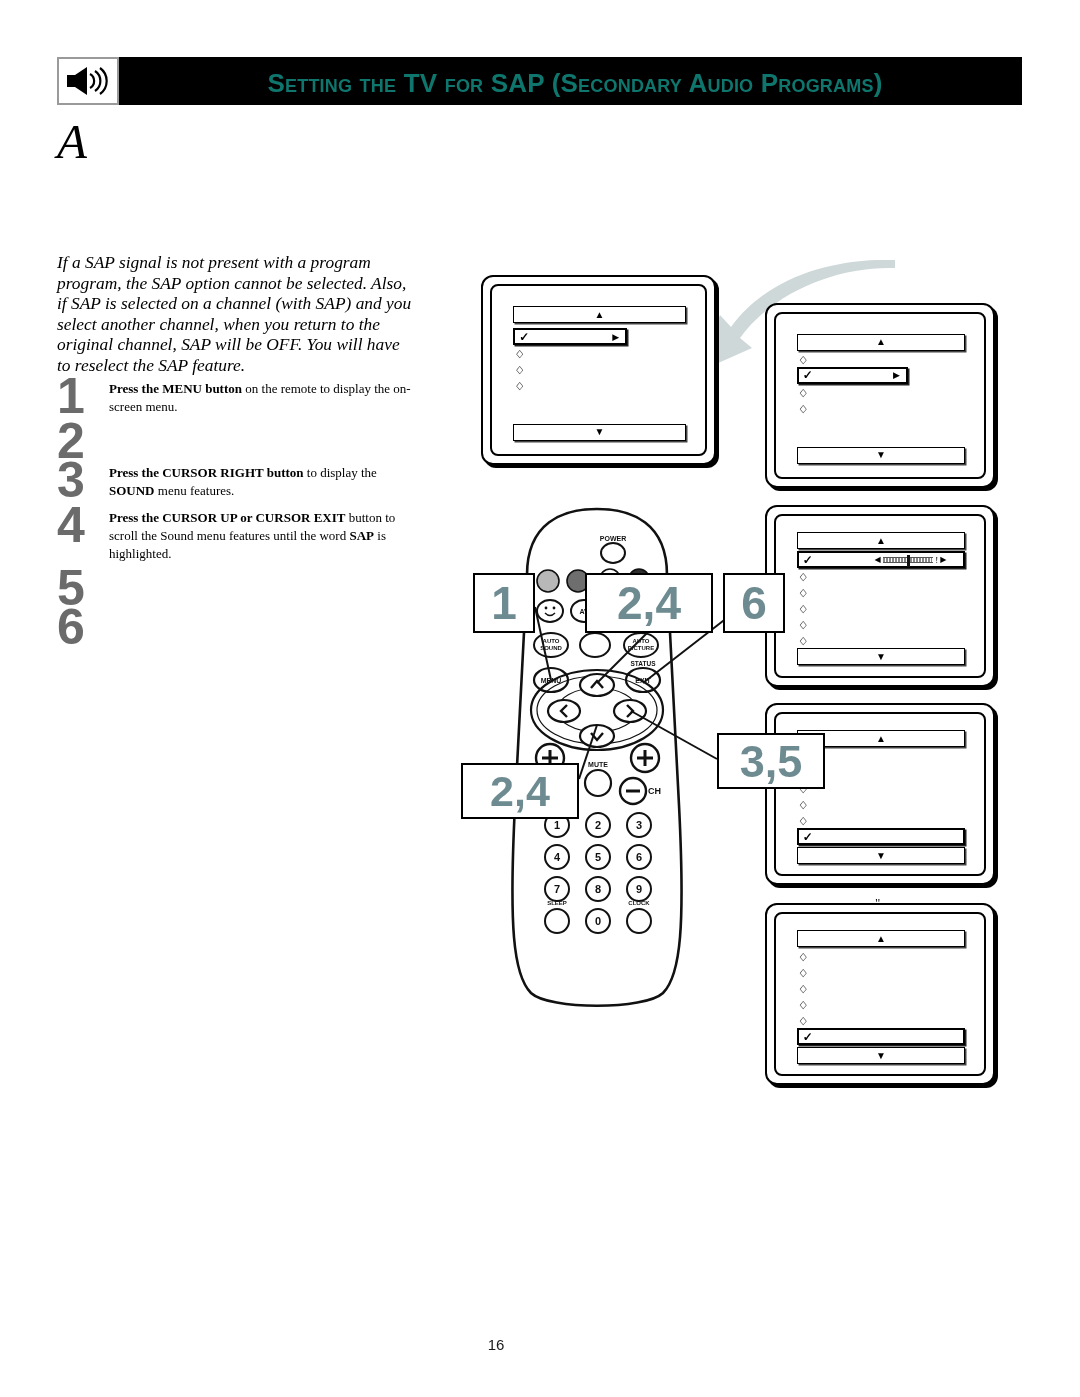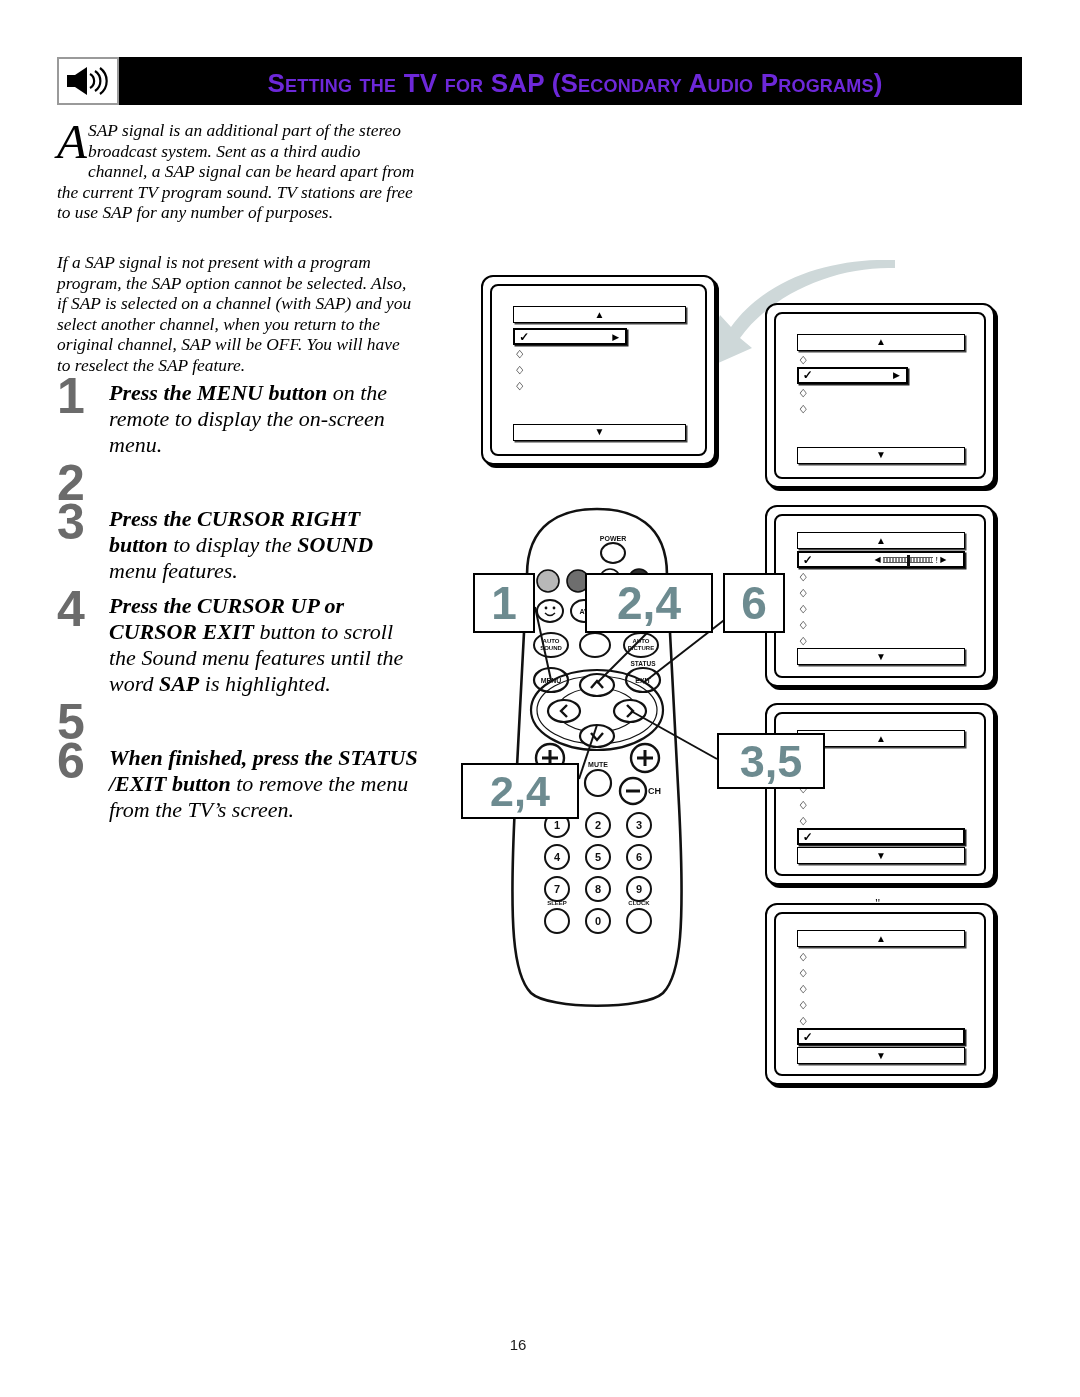--- a/index.html
+++ b/index.html
@@ -19,21 +19,21 @@
   }
   #speaker-icon-box{
     position:absolute; left:57px; top:57px; width:62px; height:48px;
     background:#fff; border:2px solid #9a9a9a;
     display:flex; align-items:center; justify-content:center;
   }
   #speaker-icon-box svg{ display:block; }
   #header-title{
     position:absolute; left:130px; top:57px; width:890px; height:52px;
     display:flex; align-items:center; justify-content:center;
-    color:#6d28d9;
+    color:#0f766e;
     font-family:"Liberation Sans", sans-serif;
     font-weight:bold; font-size:26px; letter-spacing:.2px;
     font-variant:small-caps;
     white-space:nowrap;
   }
 
   
   #left-col{
     position:absolute; left:57px; top:120px; width:360px;
   }
@@ -51,29 +51,29 @@
   #steps{ position:absolute; left:57px; top:380px; width:365px; }
   .step{ position:relative; min-height:30px; margin-bottom:9px; padding-left:52px; }
   .step-num{
     position:absolute; left:0; top:-9px; width:46px;
     font-family:"Liberation Sans", sans-serif;
     font-weight:bold; font-size:50px; line-height:1; color:#6b6b6b;
     text-align:left;
   }
   .step-text{
     font-family:"Liberation Serif", serif;
-    font-size:22px; line-height:26px;font-style:italic;
+    font-size:13px; line-height:18px;
   }
   .step-text b{ font-weight:bold; }
 
   
   #page-number{
     position:absolute; left:0; top:1336px; width:992px;
     text-align:center;
-    font-family:"Liberation Sans", sans-serif; font-size:15px; color:#1a1a1a;margin-left:22px;
+    font-family:"Liberation Sans", sans-serif; font-size:15px; color:#1a1a1a;
   }
 
   
   #diagram{ position:absolute; left:455px; top:255px; width:580px; height:880px; }
 
   
   #swoosh{ position:absolute; left:235px; top:5px; width:210px; height:160px; }
 
   
   .tv-screen{
@@ -161,21 +161,21 @@
     <path d="M25 9 A8 8 0 0 1 25 23" stroke="#000" stroke-width="2.2" fill="none"></path>
     <path d="M30 6 A12 12 0 0 1 30 26" stroke="#000" stroke-width="2.2" fill="none"></path>
     <path d="M35 3 A16 16 0 0 1 35 29" stroke="#000" stroke-width="2.2" fill="none"></path>
   </svg>
 </div>
 
 <div id="header-title">Setting the TV for SAP (Secondary Audio Programs)</div>
 
 <div id="left-col">
   <p class="intro-para" id="intro-para-1">
-    <span id="dropcap">A</span><span>SAP signal is an additional part of the stereo broadcast system.  Sent as a third audio channel, a SAP signal can be heard apart from the current TV program sound.  TV stations are free to use SAP for any number of purposes.</span>
+    <span id="dropcap">A</span>
   </p>
   <p class="intro-para">If a SAP signal is not present with a program program, the SAP option cannot be selected. Also, if SAP is selected on a channel (with SAP) and you select another channel, when you return to the original channel, SAP will be OFF. You will have to reselect the SAP feature.</p>
 </div>
 
 <div id="steps">
   <div class="step">
     <div class="step-num">1</div>
     <div class="step-text"><b>Press the MENU button</b> on the remote to display the on-screen menu.</div>
   </div>
   <div class="step">
@@ -187,21 +187,20 @@
   </div>
   <div class="step">
     <div class="step-num">4</div>
     <div class="step-text"><b>Press the CURSOR UP or  CURSOR EXIT</b> button to scroll the Sound menu features until the word <b>SAP</b> is highlighted.</div>
   </div>
   <div class="step">
     <div class="step-num">5</div>
   </div>
   <div class="step">
     <div class="step-num">6</div>
-    <div class="step-text"><b>When finished, press the STATUS /EXIT button</b> to remove the menu from the TV’s screen.</div>
   </div>
 </div>
 
 <div id="diagram">
 
   <svg id="swoosh" viewBox="0 0 210 160">
     <path d="M205 8 C150 6 85 30 50 78 L62 88 L8 112 L30 55 L41 67 C78 16 145 -2 205 0 Z" fill="#ced8d9"></path>
   </svg>
 
   <div class="tv-screen" style="left:26px; top:20px; width:235px; height:190px;">

